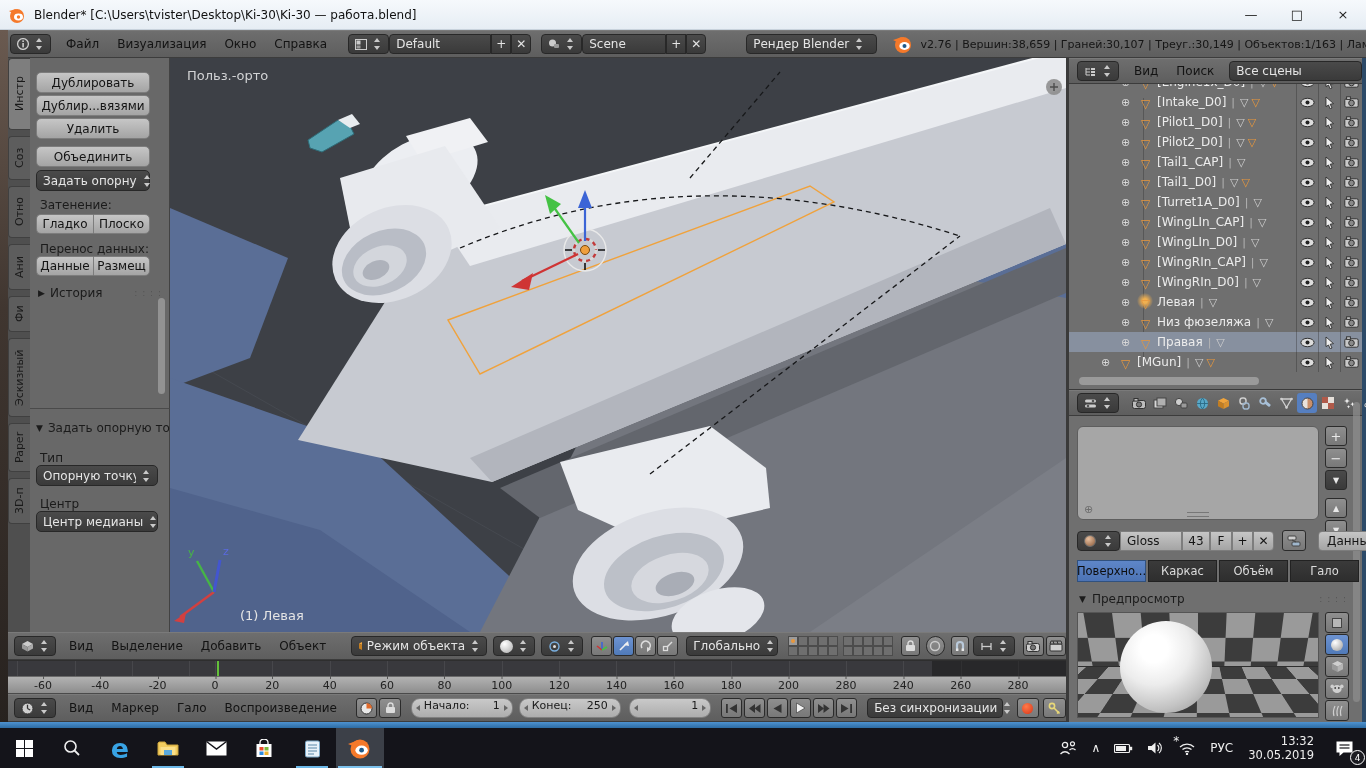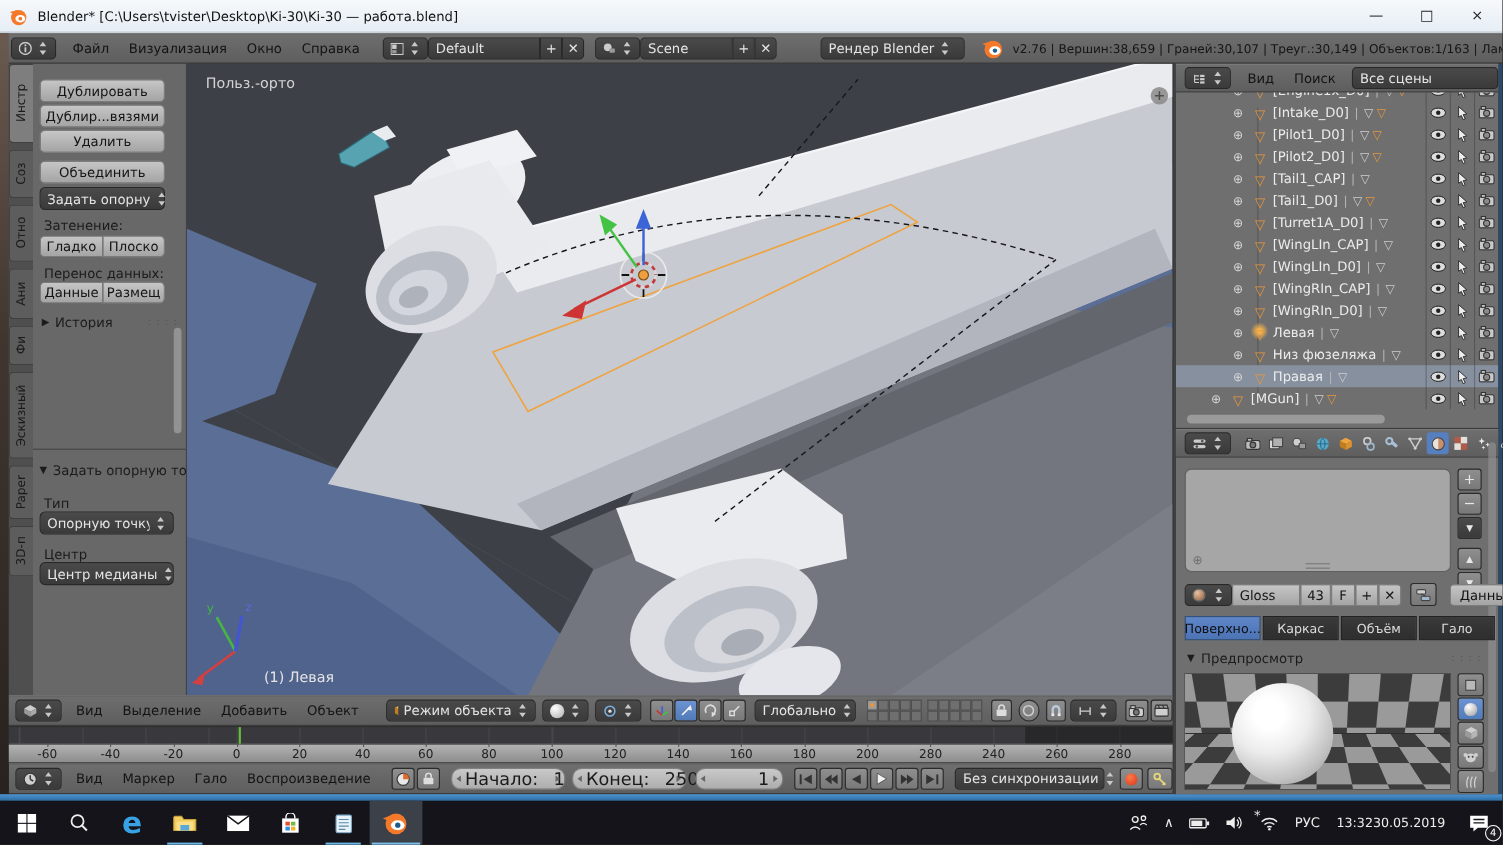--- a/index.html
+++ b/index.html
@@ -16,21 +16,21 @@
 
 
 .hdr{background:linear-gradient(#6e6e6e,#5e5e5e);border-top:1px solid #7a7a7a;border-bottom:1px solid #3c3c3c;display:flex;align-items:center}
 .mi{font-size:12px;color:#131313;padding:0 9px;white-space:nowrap;cursor:default}
 .dk{background:linear-gradient(#4a4a4a,#3a3a3a);border:1px solid #282828;border-radius:4px;color:#e5e5e5;font-size:12px;display:flex;align-items:center;padding:0 6px;height:20px;white-space:nowrap}
 .lt{background:linear-gradient(#c6c6c6,#a4a4a4);border:1px solid #7d7d7d;border-radius:4px;color:#141414;font-size:12px;display:flex;align-items:center;justify-content:center;height:20px;white-space:nowrap}
 .ud{width:9px;height:12px;position:relative;flex:0 0 auto;margin-left:6px}
 .ud::before,.ud::after{content:"";position:absolute;left:1px;border-left:3.5px solid transparent;border-right:3.5px solid transparent}
 .ud::before{top:0;border-bottom:4.5px solid #c9c9c9}
 .ud::after{bottom:0;border-top:4.5px solid #c9c9c9}
-.nf{position:relative;background:linear-gradient(#c9c9c9,#adadad);border:1px solid #808080;border-radius:9px;height:20px;display:flex;align-items:center;font-size:16px;color:#1a1a1a;padding:0 12px}
+.nf{position:relative;background:linear-gradient(#c9c9c9,#adadad);border:1px solid #808080;border-radius:9px;height:20px;display:flex;font-size:11px;color:#1a1a1a;padding:0 12px}
 .nf::before,.nf::after{content:"";position:absolute;top:50%;margin-top:-3.5px;border-top:3.5px solid transparent;border-bottom:3.5px solid transparent}
 .nf::before{left:4px;border-right:4px solid #666}
 .nf::after{right:4px;border-left:4px solid #666}
 .nf .nfl{margin-right:auto}
 .nf .nfv{margin-left:14px}
 .sq{border:1px solid #2b2b2b;border-radius:3px;background:linear-gradient(#8f8f8f,#787878);display:flex;align-items:center;justify-content:center}
 
 
 #infobar{left:0;top:30px;width:1366px;height:28px}
 #infobar .grp{display:flex;align-items:flex-start}
@@ -120,21 +120,21 @@
 #tl-header{left:8px;top:694px;width:1058px;height:28px}
 
 
 #taskbar{left:0;top:728px;width:1366px;height:40px;background:#14141a;display:flex;align-items:stretch}
 .tslot{width:48px;display:flex;align-items:center;justify-content:center;position:relative}
 .tslot.open::after{content:"";position:absolute;left:8px;bottom:0;width:32px;height:2px;background:#6cb8e8}
 .tslot.activeapp{background:#3c4048}
 .tslot.activeapp::after{content:"";position:absolute;left:2px;bottom:0;width:44px;height:2px;background:#7cc1ec}
 #tray{margin-left:auto;display:flex;align-items:center;color:#eee}
 .trayitem{display:flex;align-items:center;justify-content:center;padding:0 7px;height:40px;font-size:12px}
-#clockblock{display:flex;flex-direction:row;align-items:flex-end;justify-content:center;font-size:11.5px;line-height:1.25;padding:0 8px}
+#clockblock{display:flex;flex-direction:column;align-items:flex-end;justify-content:center;font-size:11.5px;line-height:1.25;padding:0 8px}
 #badge{position:absolute;right:1px;bottom:3px;width:15px;height:15px;border-radius:50%;background:#1c1c22;border:1.5px solid #fff;color:#fff;font-size:9px;display:flex;align-items:center;justify-content:center}
 .edge-e{font-size:27px;font-weight:bold;color:#38a3e4;line-height:1}
 </style>
 </head>
 <body>
 
 <div id="stage">
 
   <div class="abs" id="titlebar">
     <svg width="18" height="18" style="margin-left:8px">

